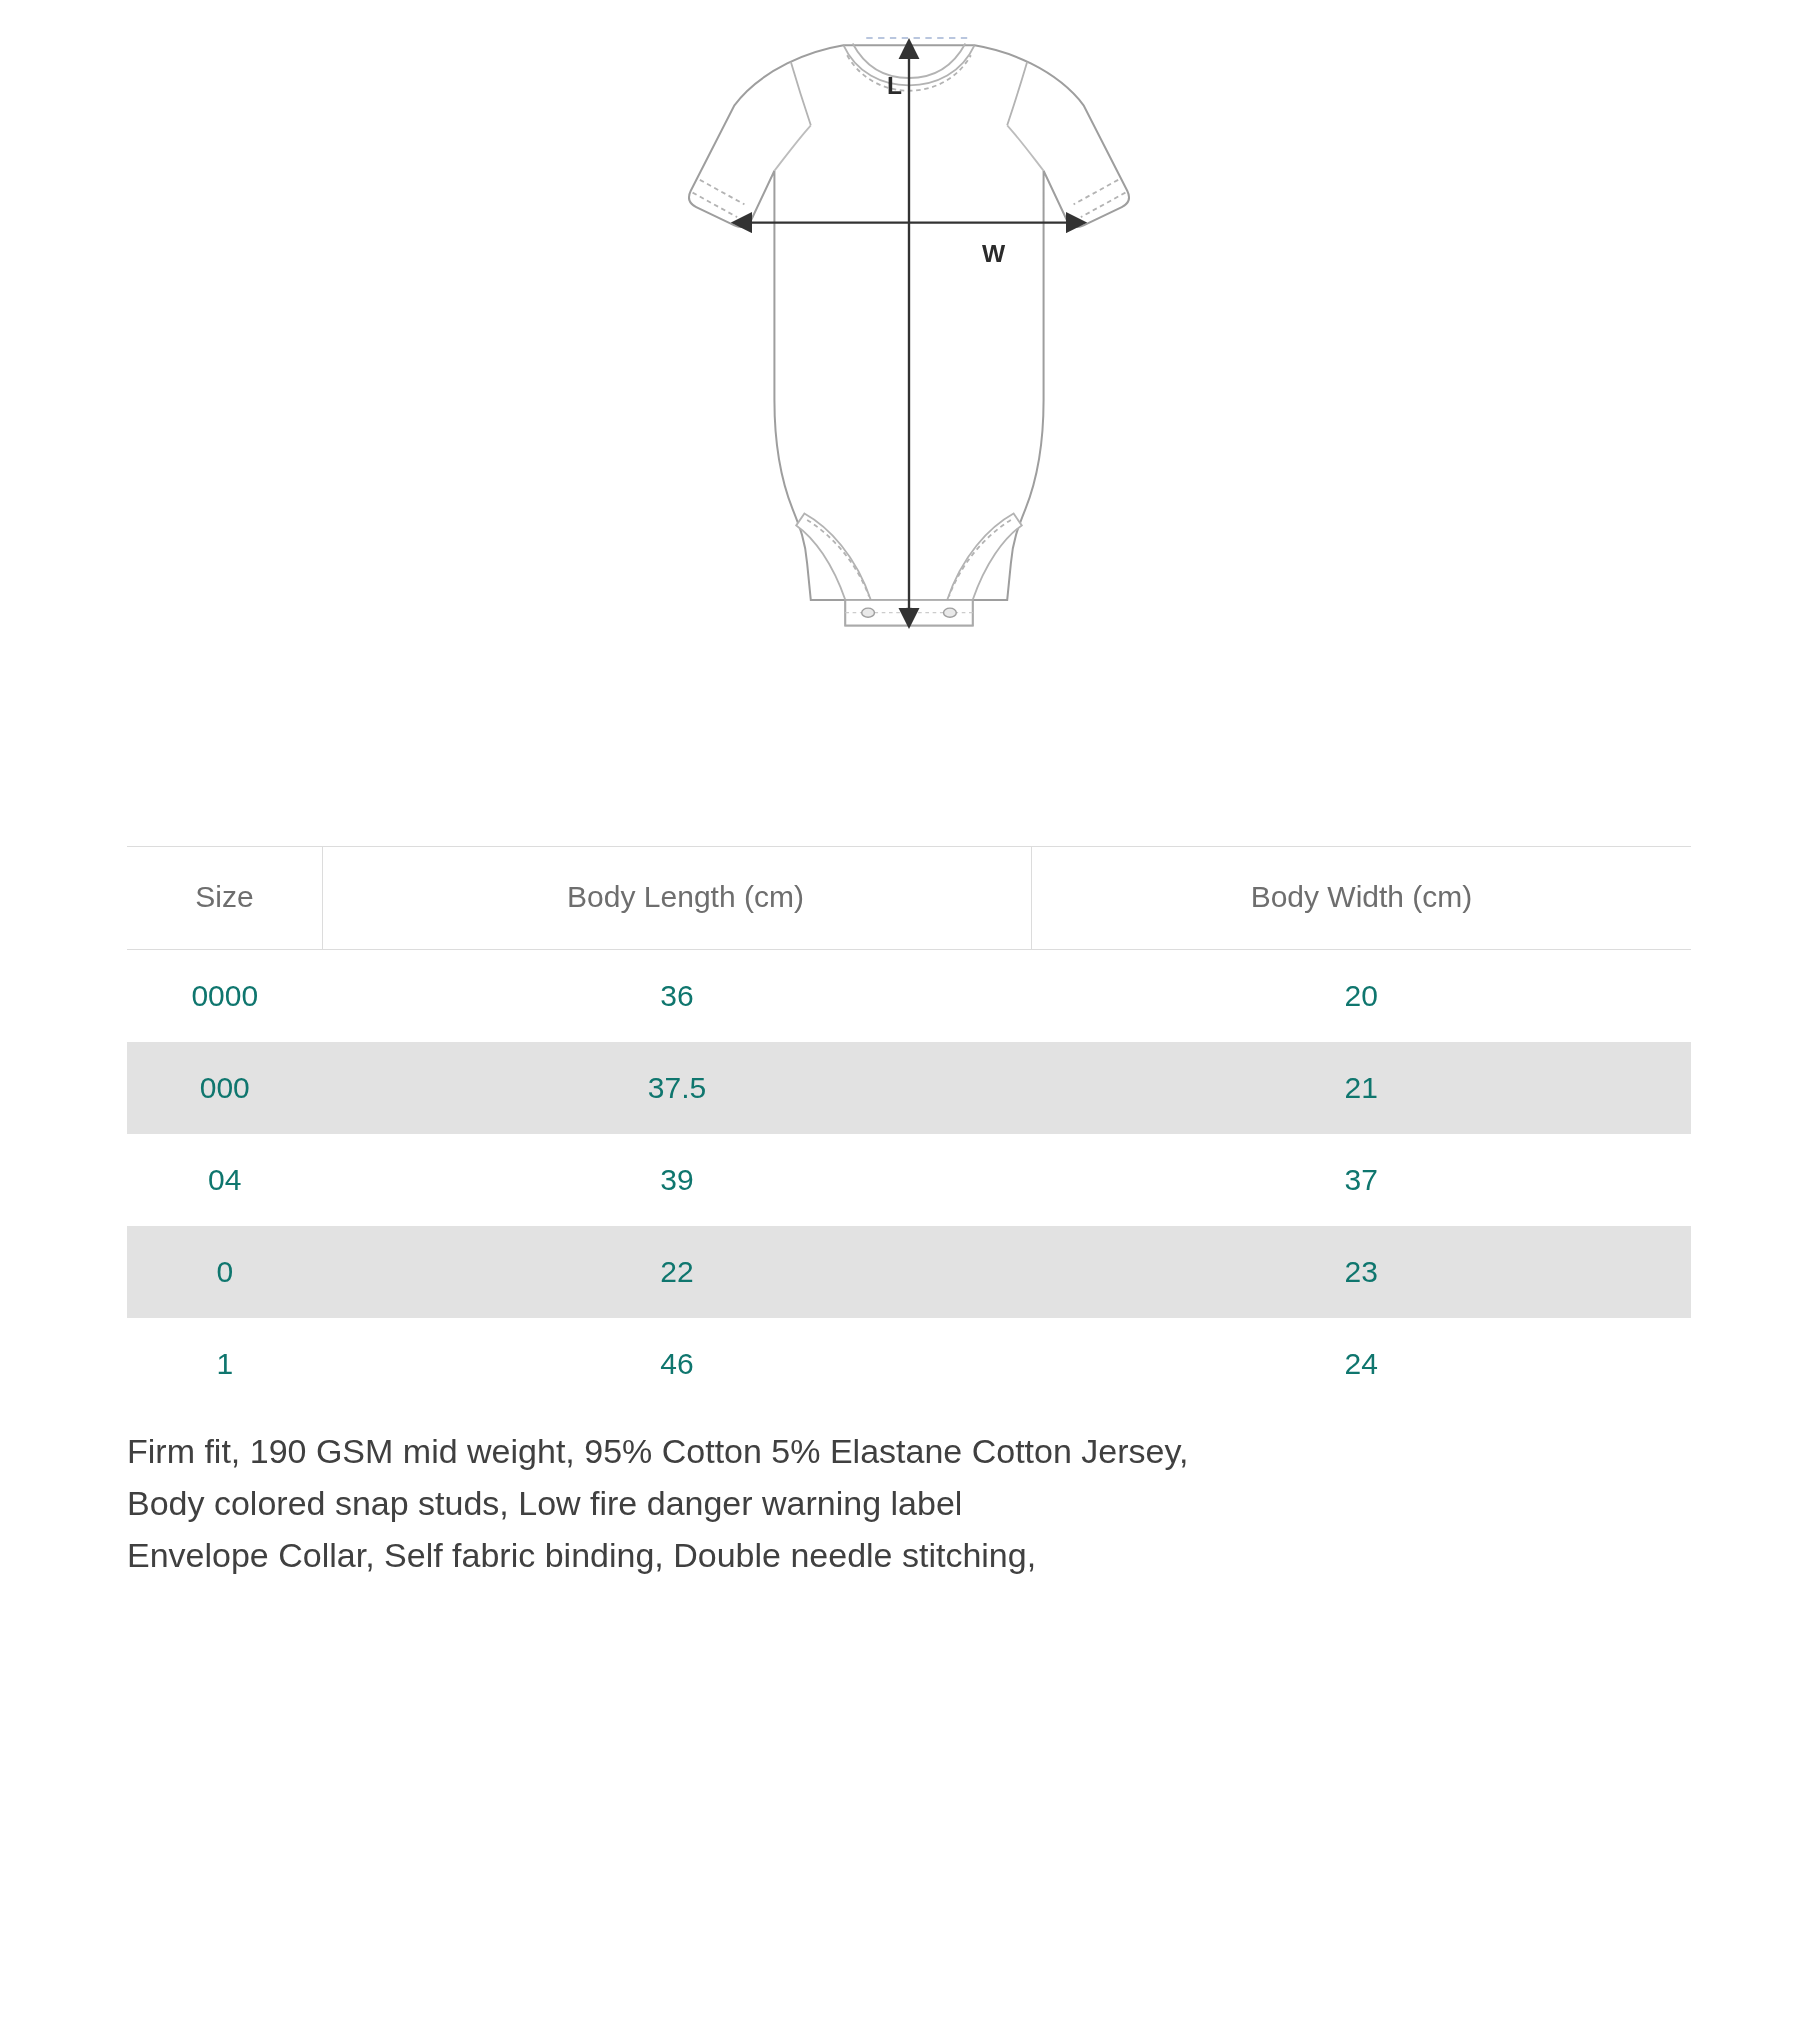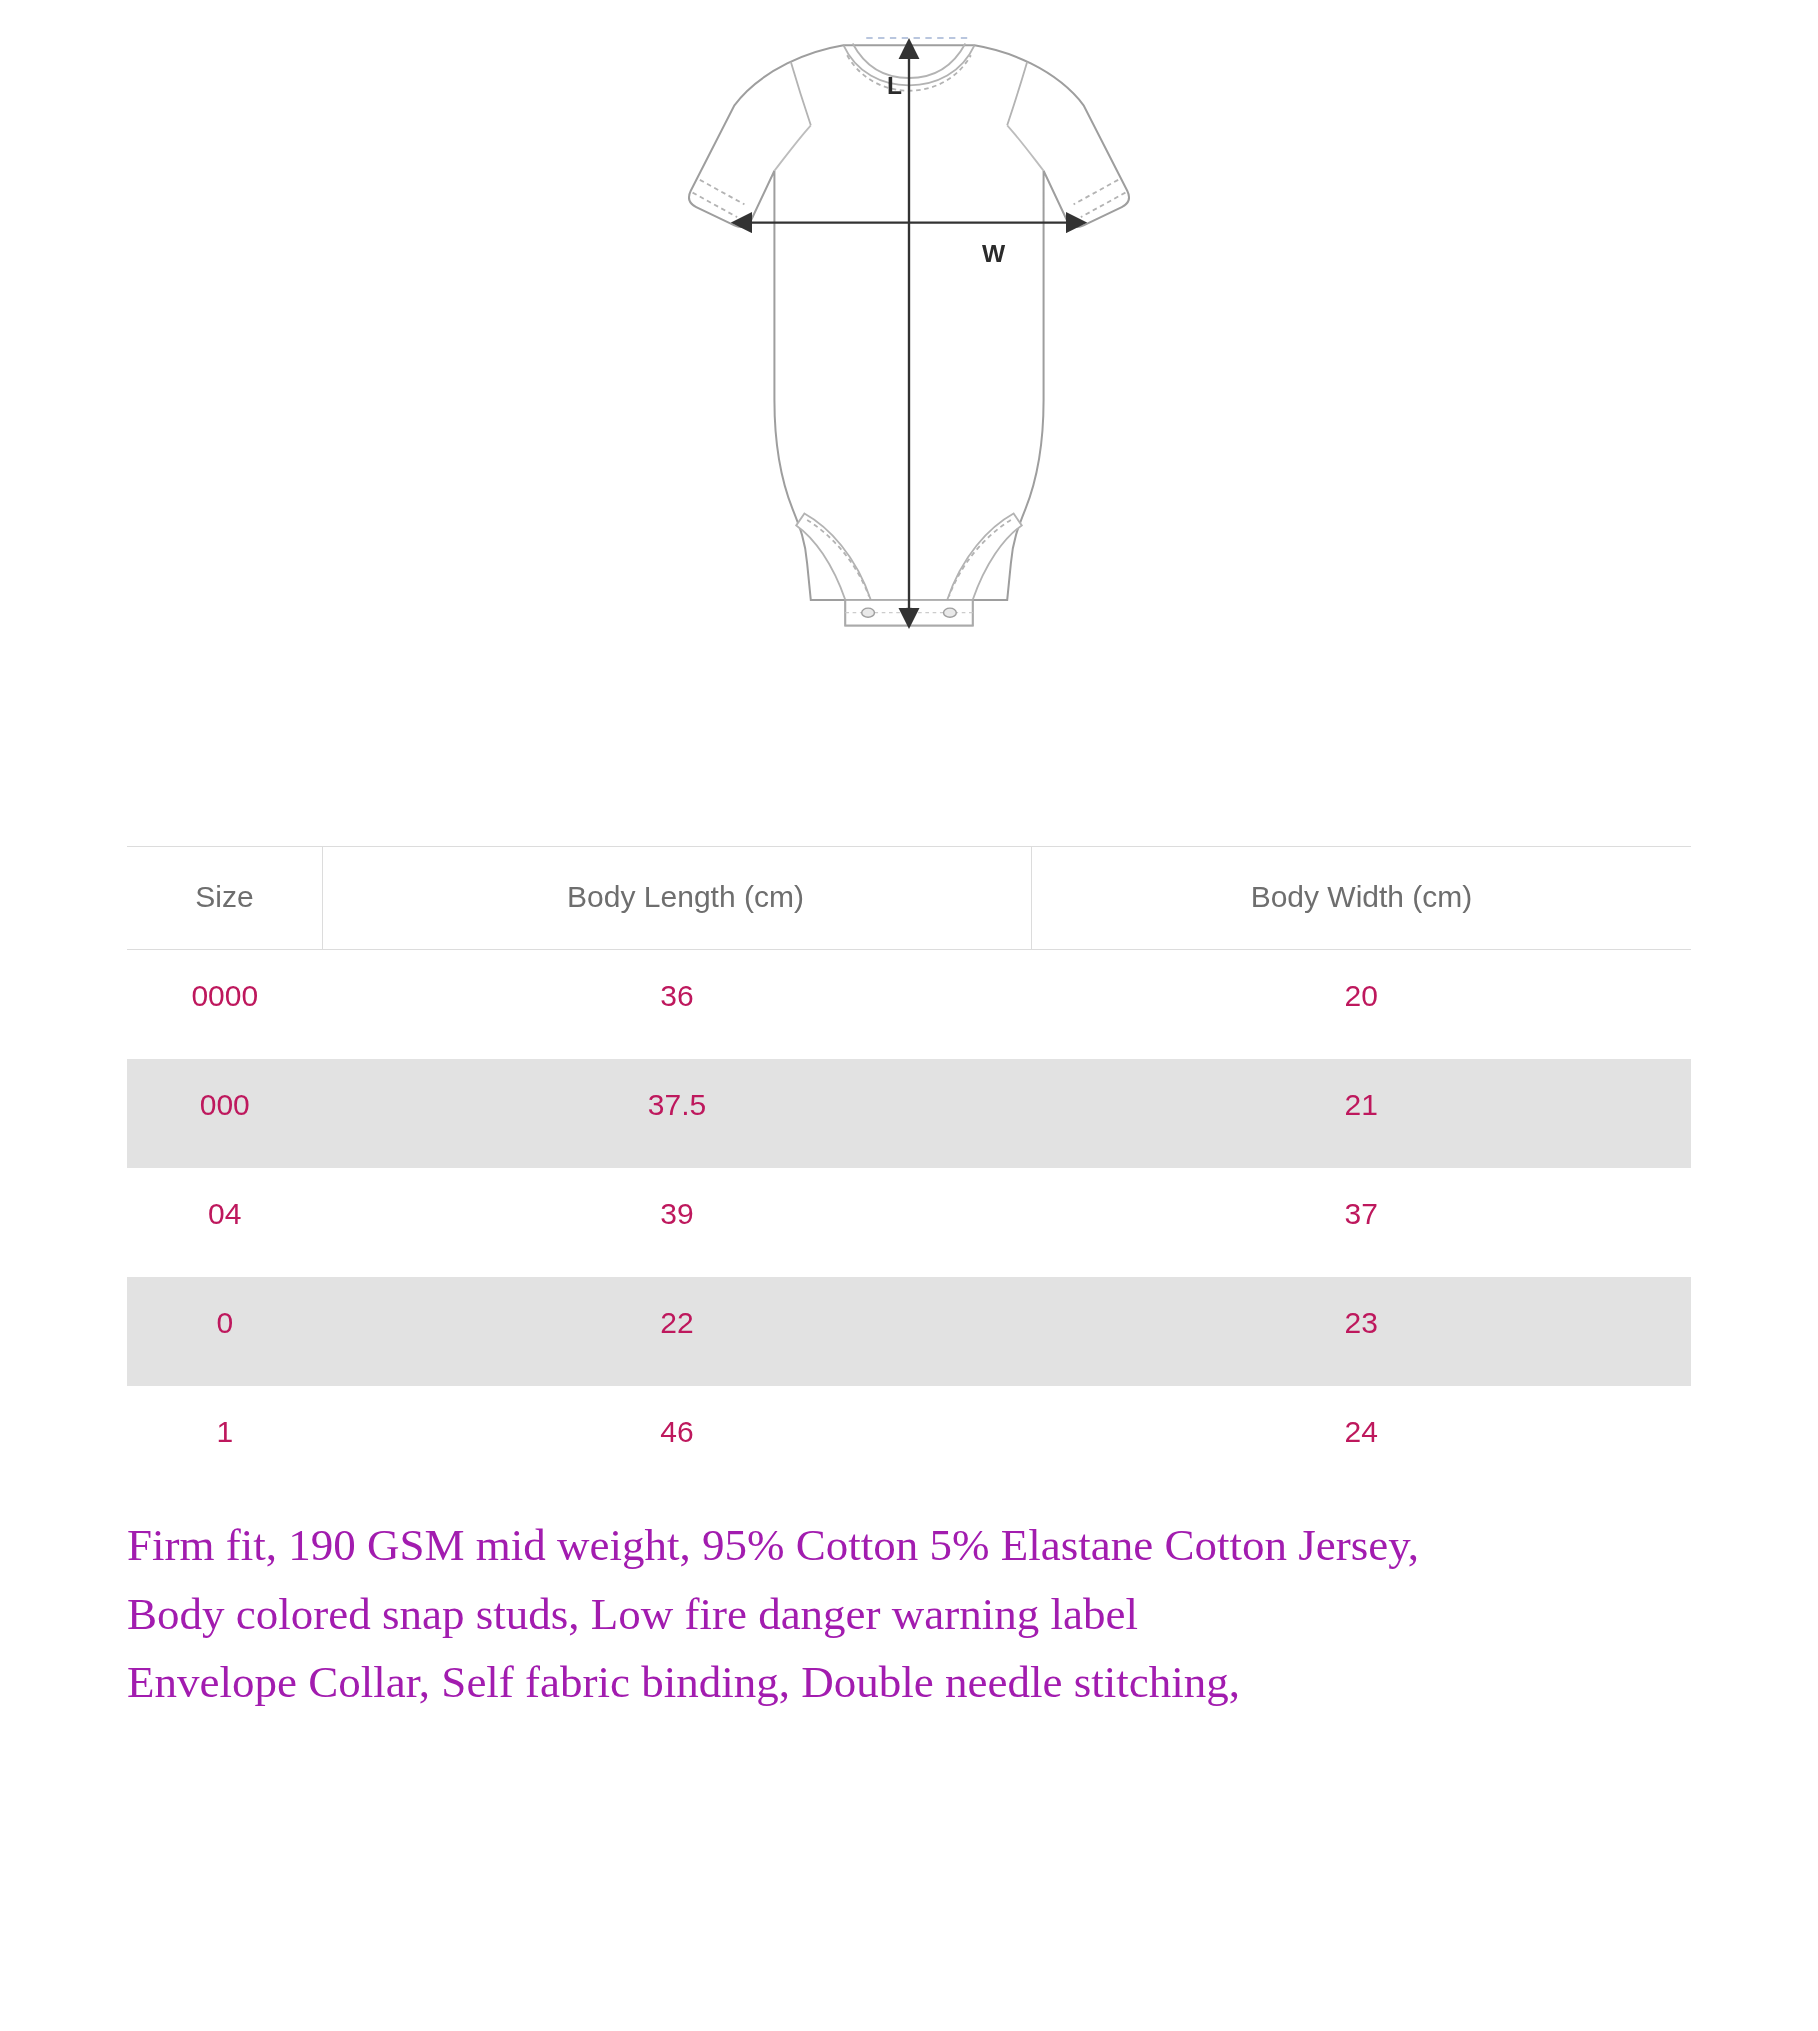--- a/index.html
+++ b/index.html
@@ -64,37 +64,37 @@
     width: 195px;
     border-right: 0.9px solid #dcdcdc;
   }
   table.size-table thead th.col-len {
     width: 691px;
     border-right: 0.9px solid #dcdcdc;
     padding-left: 17px;
   }
   table.size-table tbody td {
     font-size: 30px;
-    color: #be185d;
+    color: #0f766e;
     text-align: center;
-    padding: 29px 0 46px 0;
+    padding: 29px 0 29px 0;
     border: none;
   }
   table.size-table tbody tr.alt td {
     background: #e2e2e2;
   }
 
   
   .desc {
     width: 1564px;
     margin: 16.4px auto 0 auto;
-    font-size: 45px;
+    font-size: 34px;
     line-height: 1.52;
-    color: #a21caf;
-    font-family: Liberation Serif, serif;
+    color: #404040;
+    font-family: Liberation Sans, sans-serif;
   }
   .desc p {
     margin: 0;
   }
 </style>
 </head>
 <body>
 
 <div class="page">
 

